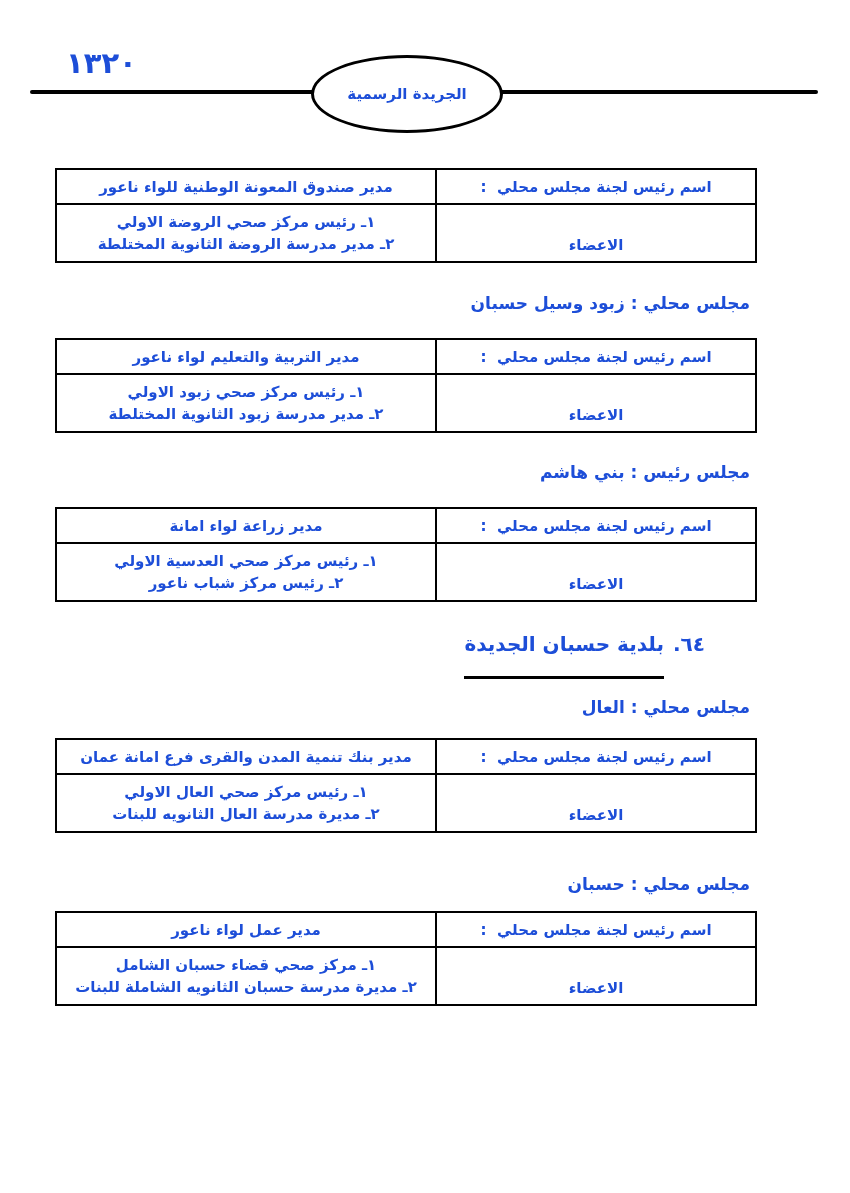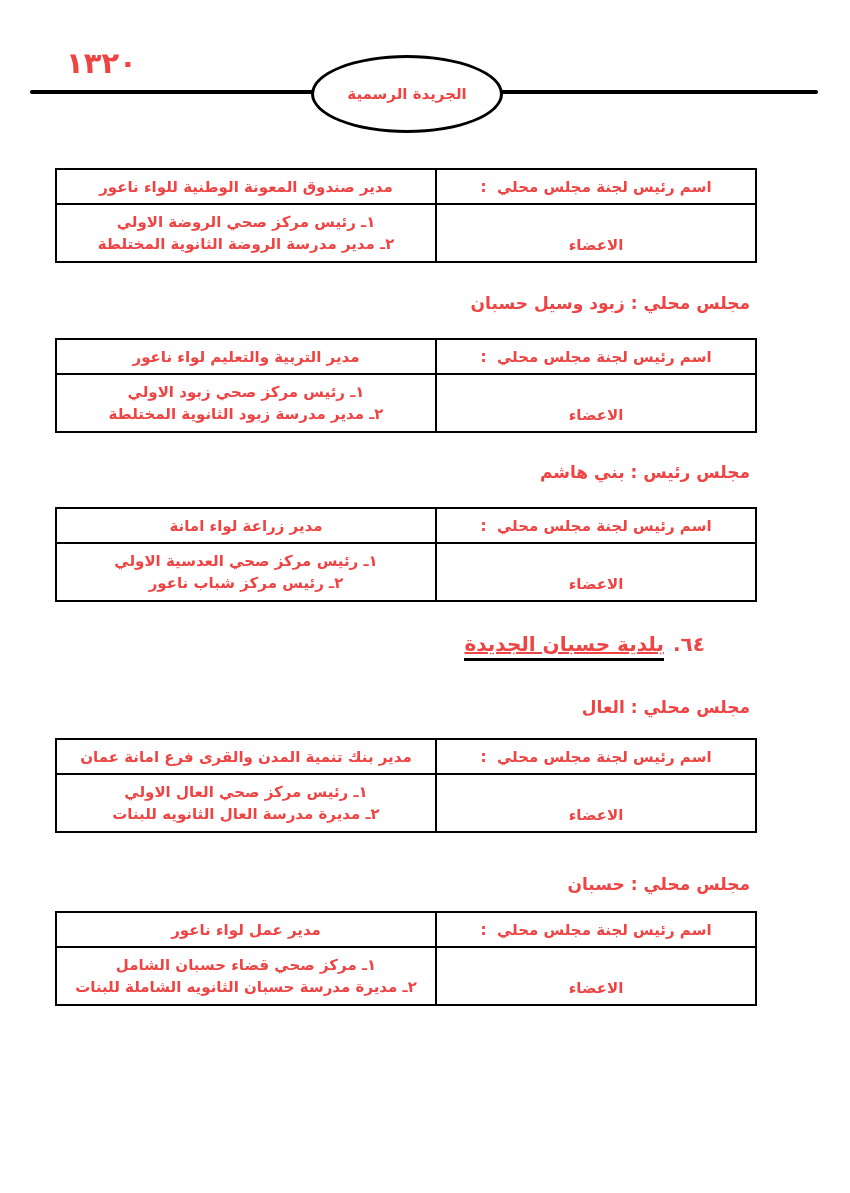--- a/index.html
+++ b/index.html
@@ -1,21 +1,21 @@
 <!DOCTYPE html>
 <html dir="rtl" lang="ar"><head>
 <meta charset="utf-8">
 <style>
   html, body { margin: 0; padding: 0; background: #ffffff; }
   .page {
     position: relative;
     width: 850px;
     height: 1193px;
     background: #ffffff;
-    color: #ef4444;
+    color: #1d4ed8;
     font-family: "DejaVu Sans", sans-serif;
     direction: rtl;
     overflow: hidden;
   }
   
   .page-number {
     position: absolute;
     top: 46px;
     left: 66px;
     font-size: 29px;
@@ -91,22 +91,21 @@
   .muni-heading {
     font-size: 20px;
     font-weight: bold;
     text-align: right;
     margin: 25px 145px 0 0;
     line-height: 34px;
   }
   .muni-number { margin-left: 9px; }
   .muni-title {
     border-bottom: 3px solid #000;
-    padding-bottom: 2px;
-    text-decoration: underline;
+    padding-bottom: 20px;
   }
 </style>
 </head>
 <body>
 
 <div class="page">
 
   <div class="page-number">١٣٢٠</div>
   <div class="head-rule"></div>
   <div class="gazette-oval">

